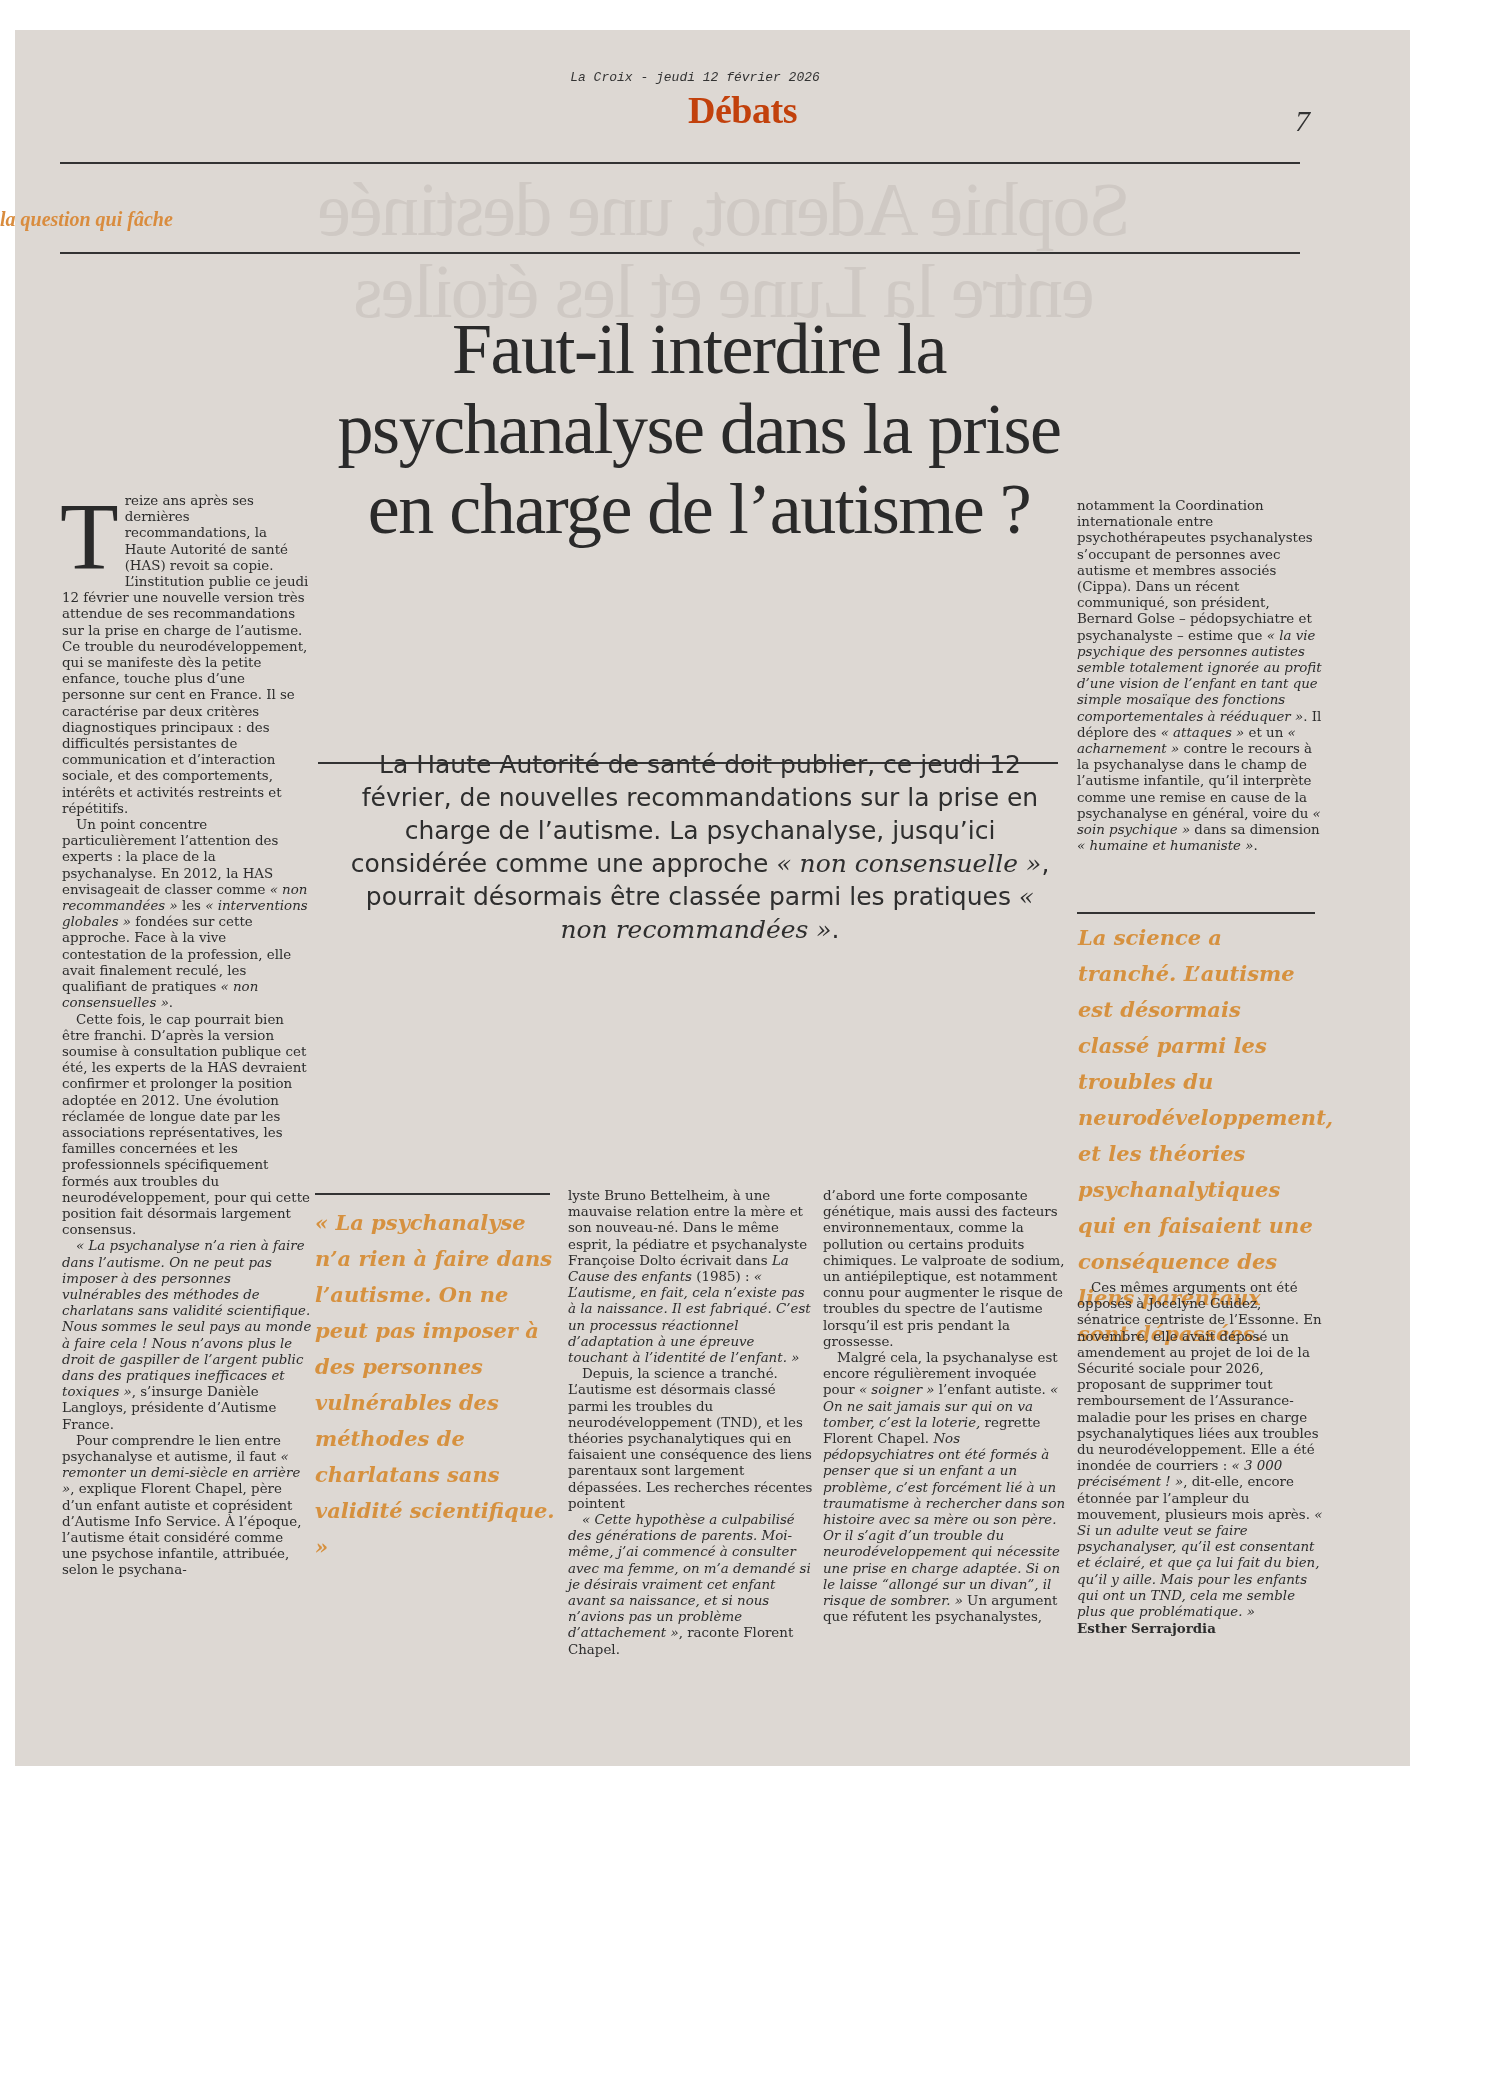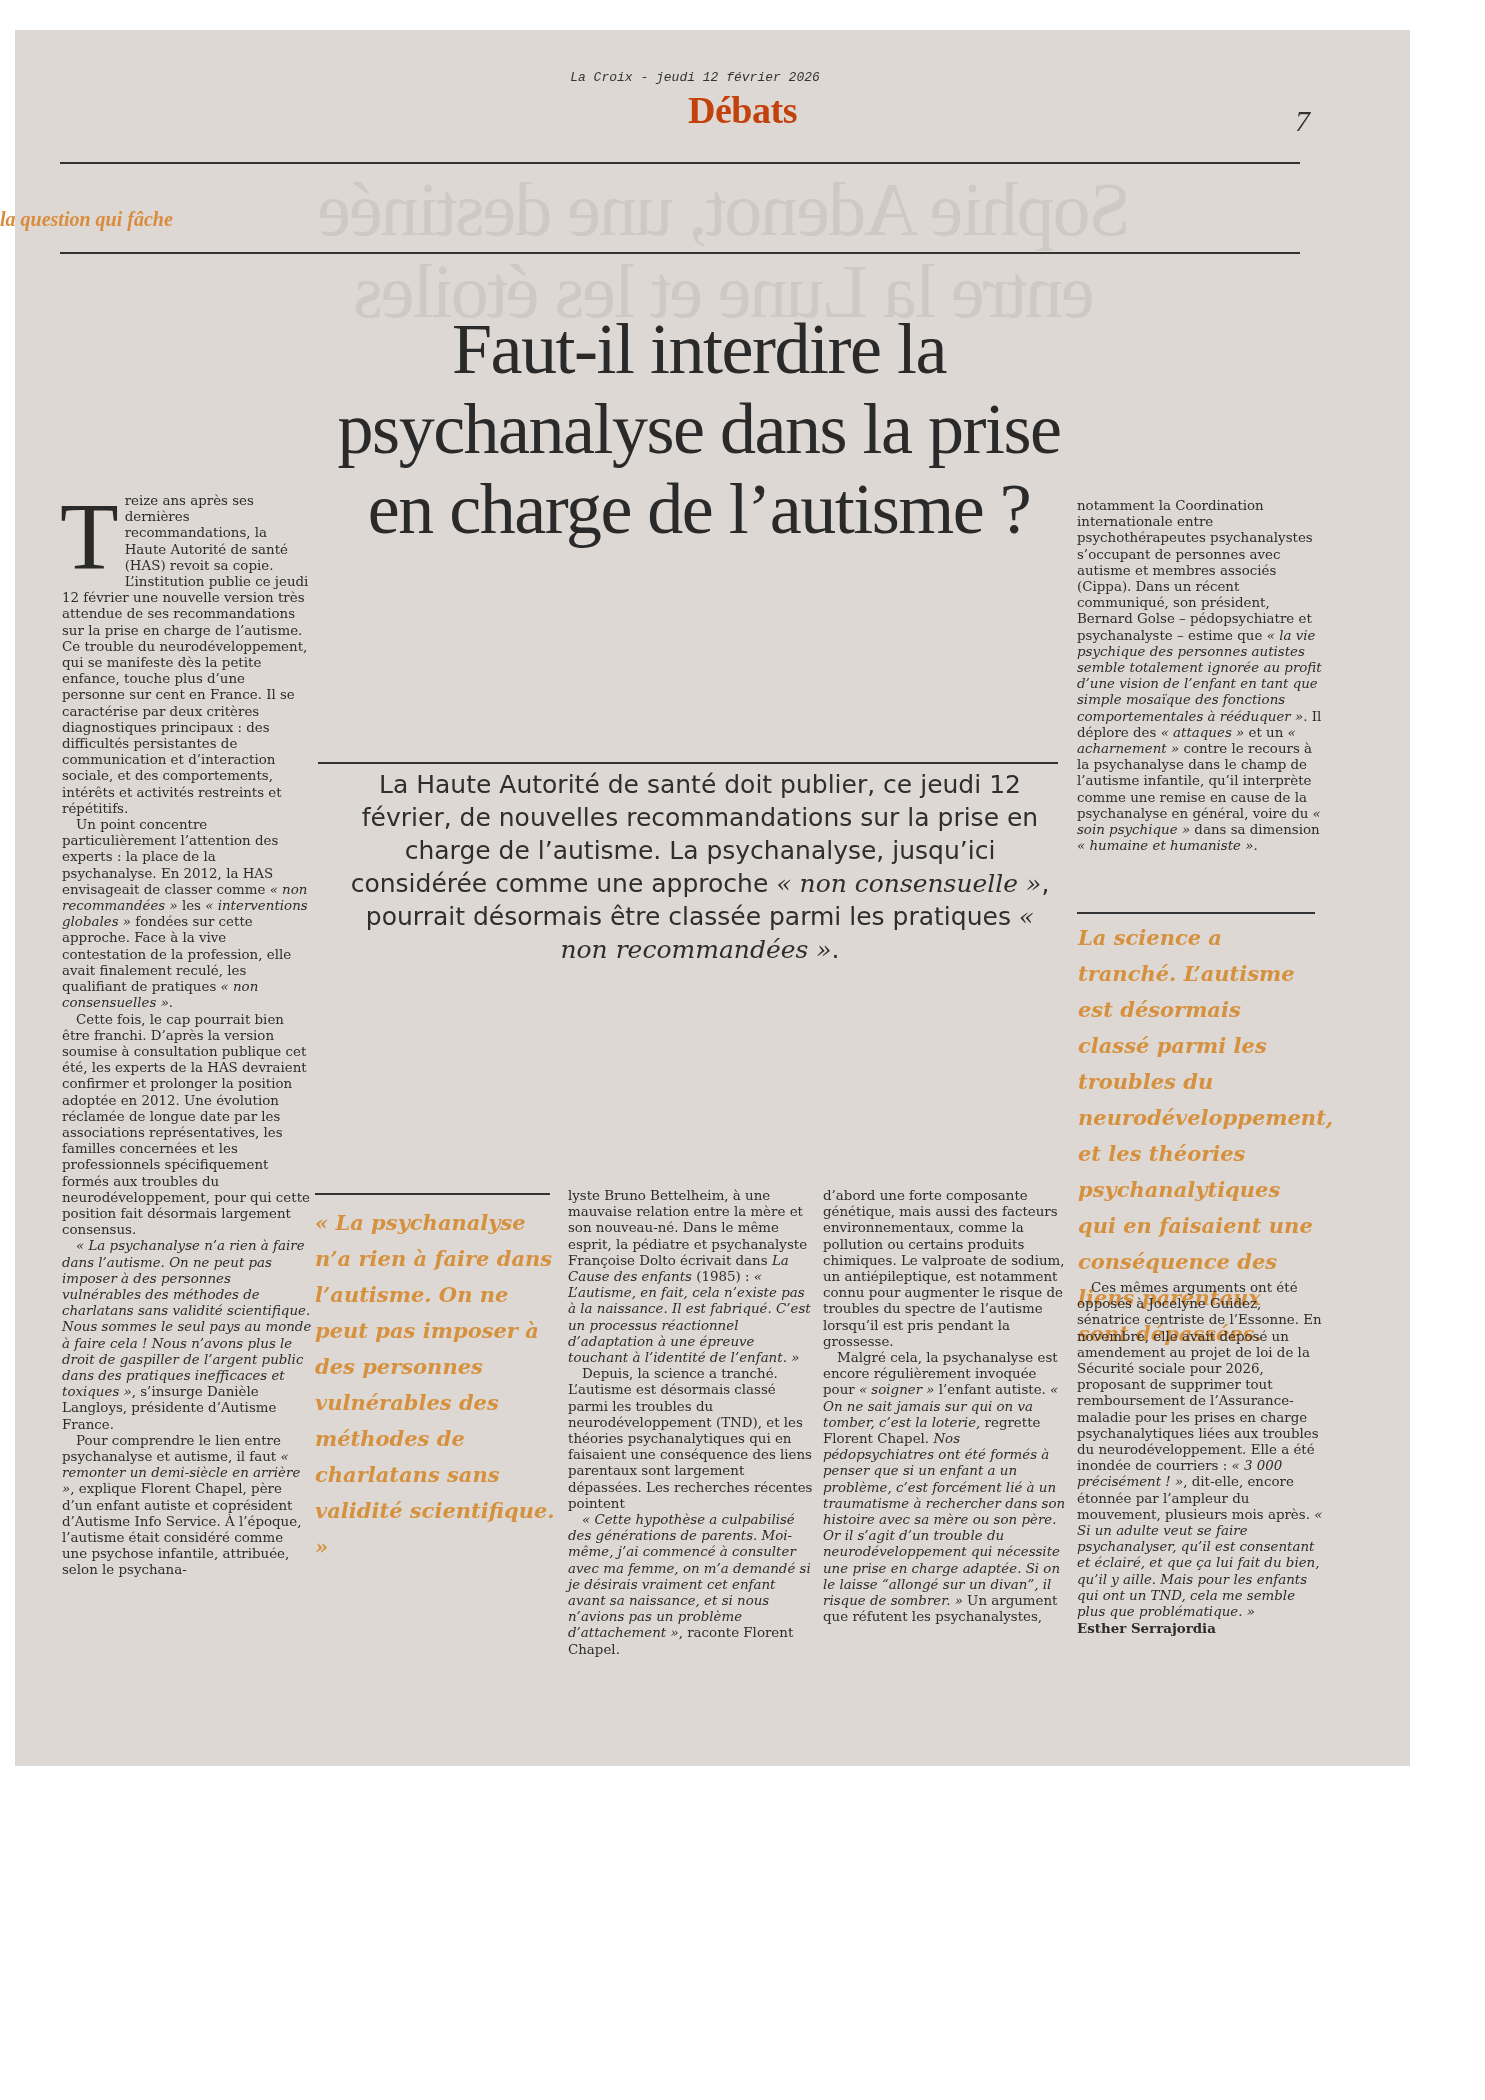--- a/index.html
+++ b/index.html
@@ -34,21 +34,21 @@
     position:absolute; left:0; width:1485px; top:170px; text-align:left;
     font-family:"Liberation Serif", serif; font-style:italic; font-weight:bold;
     font-size:20px; color:#d98c3e;margin-top:38px;
   }
   .headline {
     position:absolute; left:330px; top:305px; width:730px; text-align:center;
     font-family:"Liberation Serif", serif; font-size:72px; line-height:80px;
     color:#2a2a2a; letter-spacing:-1.5px;
   }
   .standfirst {
-    position:absolute; left:345px; top:768px; width:710px; text-align:center;
+    position:absolute; left:345px; top:748px; width:710px; text-align:center;
     font-family:"DejaVu Sans", sans-serif; font-size:25px; line-height:33px; color:#2e2e2e;
   }
   .standfirst i { font-family:"DejaVu Serif", serif; }
   .col {
     position:absolute; font-size:13.4px; line-height:16.2px; color:#2c2c2c;
     text-align:left;
   }
   .col p { margin:0; text-indent:14px; }
   .col p.noindent { text-indent:0; }
   .dropcap {

